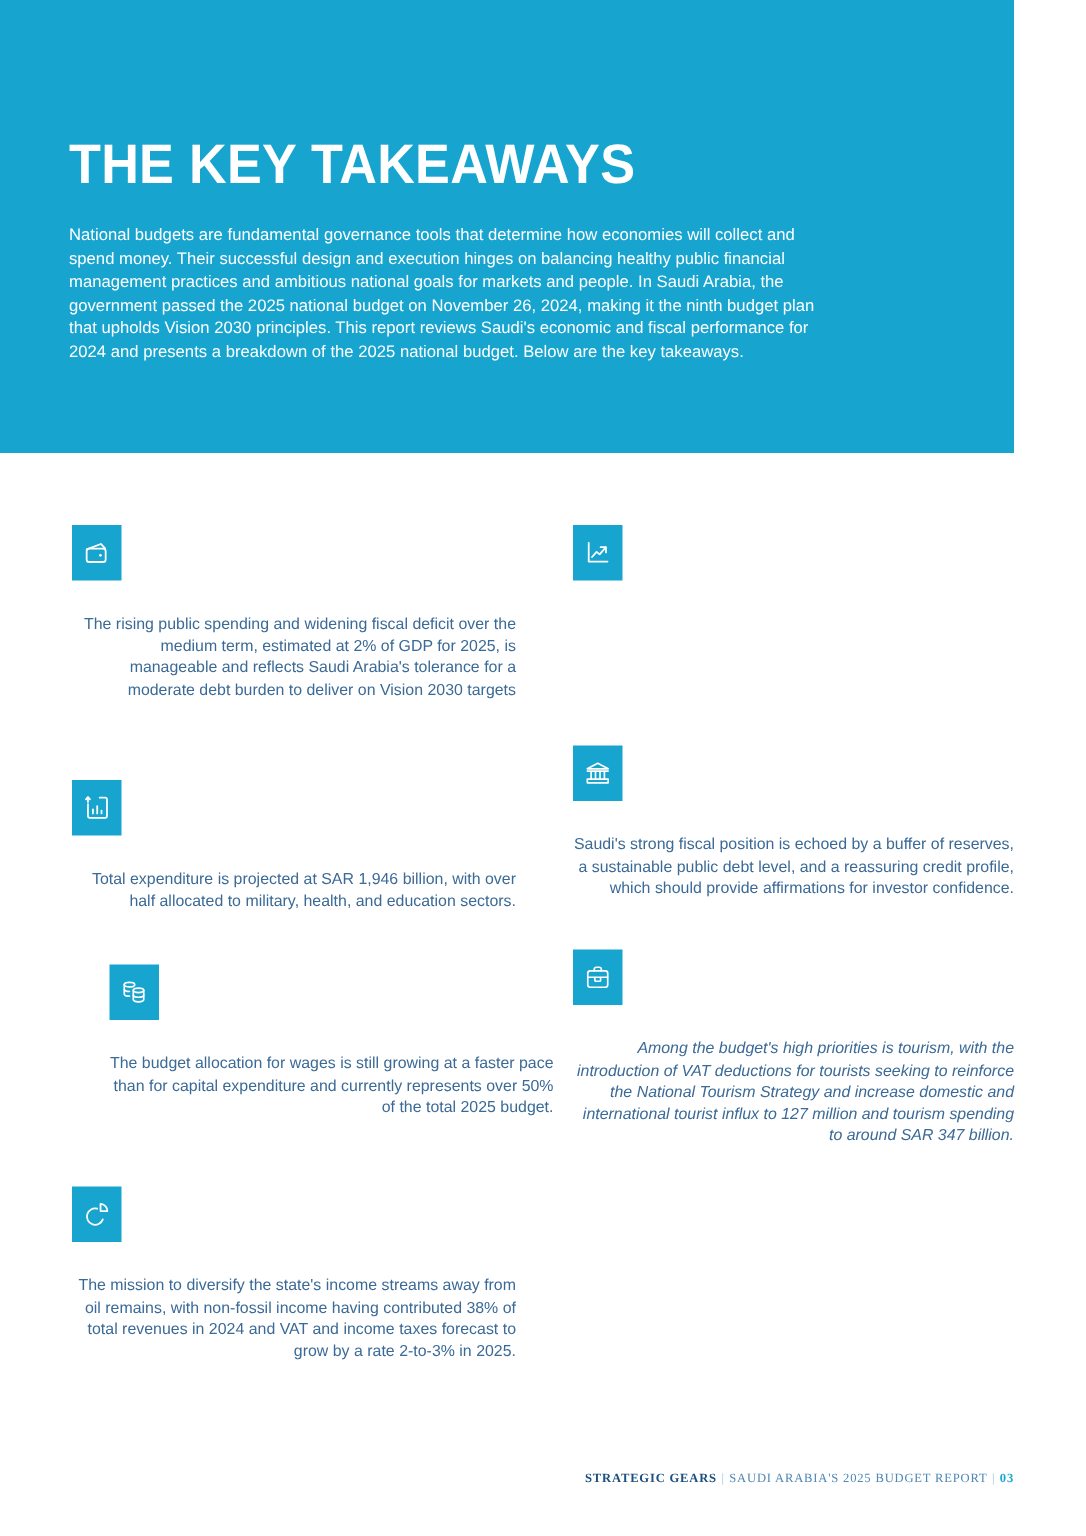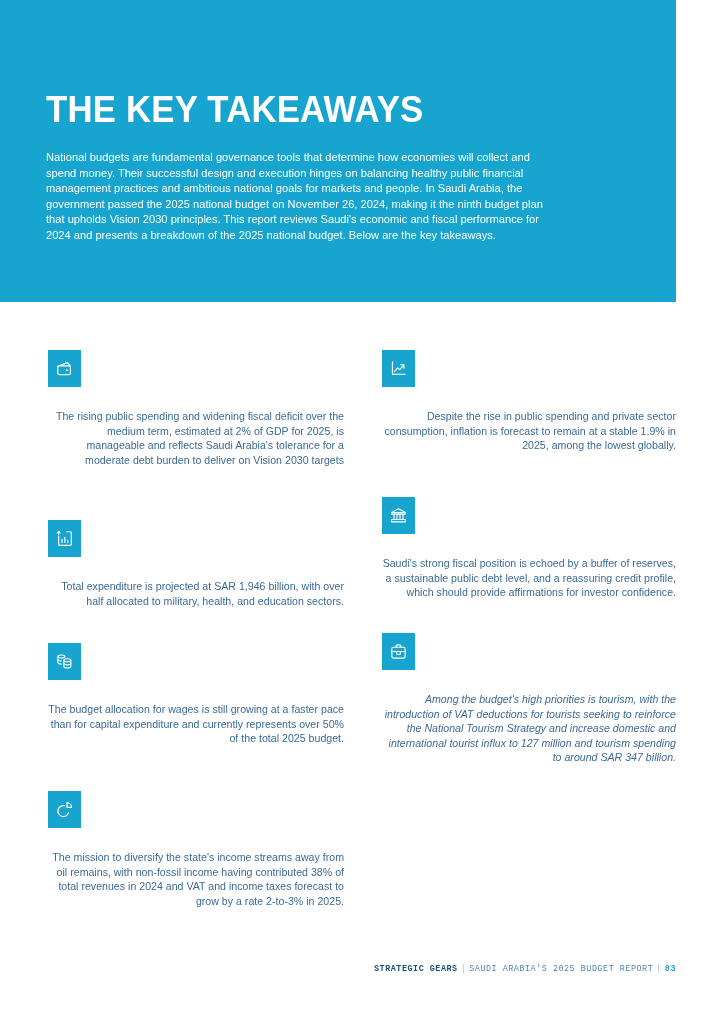--- a/index.html
+++ b/index.html
@@ -106,26 +106,26 @@
     font-family: "Liberation Sans", sans-serif;
     text-align: right;
   }
 
   .col-right .card-text { width: 294px; }
 
   
   .footer {
     position: absolute;
     right: 48px;
-    bottom: 50px;
+    bottom: 34px;
     font-size: 8.4px;
     letter-spacing: 0.55px;
     font-weight: bold;
     white-space: nowrap;
-    font-family: Liberation Mono, monospace;
+    font-family: Liberation Serif, serif;
     margin-top: 48px;
   }
   .footer .brand { color: #1b4f7e; }
   .footer .sep   { color: #9dc4de; font-weight: normal; padding: 0 3px; }
   .footer .title { color: #4e86b4; font-weight: normal; }
   .footer .page-no { color: #17a5d0; font-weight: bold; }
 </style>
 </head>
 <body>
 
@@ -158,21 +158,21 @@
             <path d="M4.6 7.2 V3.2"></path>
             <path d="M2.9 4.9 L4.6 3.1 L6.3 4.9"></path>
             <path d="M8.8 16.8 V13.4"></path>
             <path d="M12.4 16.8 V10.6"></path>
             <path d="M16 16.8 V14.4"></path>
           </svg>
         </div>
         <div class="card-text">Total expenditure is projected at SAR 1,946 billion, with over half allocated to military, health, and education sectors.</div>
       </div>
 
-      <div class="card" style="top:341px;">
+      <div class="card" style="top:341px;margin-left:25px;">
         <div class="icon-tile">
           <svg width="19" height="19" viewBox="0 0 24 24" fill="none" stroke="#ffffff" stroke-width="1.4" stroke-linecap="round" stroke-linejoin="round">
             <ellipse cx="8" cy="5.6" rx="4.4" ry="1.9"></ellipse>
             <path d="M3.6 5.6 V13.4 c0 1.05 1.97 1.9 4.4 1.9"></path>
             <path d="M3.6 9.5 c0 1.05 1.97 1.9 4.4 1.9"></path>
             <ellipse cx="15.6" cy="10.4" rx="4.4" ry="1.9"></ellipse>
             <path d="M11.2 10.4 V18.2 c0 1.05 1.97 1.9 4.4 1.9 s4.4 -0.85 4.4 -1.9 V10.4"></path>
             <path d="M11.2 14.3 c0 1.05 1.97 1.9 4.4 1.9 s4.4 -0.85 4.4 -1.9"></path>
           </svg>
         </div>
@@ -194,21 +194,20 @@
     <div class="col col-right">
 
       <div class="card" style="top:48px;">
         <div class="icon-tile">
           <svg width="19" height="19" viewBox="0 0 24 24" fill="none" stroke="#ffffff" stroke-width="1.5" stroke-linecap="round" stroke-linejoin="round">
             <path d="M4.4 3.6 V19.4 H20.2"></path>
             <path d="M7.2 15.6 L11 11.3 L13.6 13.4 L18.6 7.6"></path>
             <path d="M14.4 7.3 H18.9 V11.7"></path>
           </svg>
         </div>
-        <div class="card-text">Despite the rise in public spending and private sector consumption, inflation is forecast to remain at a stable 1.9% in 2025, among the lowest globally.</div>
       </div>
 
       <div class="card" style="top:195px;">
         <div class="icon-tile">
           <svg width="19" height="19" viewBox="0 0 24 24" fill="none" stroke="#ffffff" stroke-width="1.4" stroke-linecap="round" stroke-linejoin="round">
             <path d="M3.2 8.3 L12 3.6 L20.8 8.3 Z"></path>
             <path d="M3.2 10.2 H20.8"></path>
             <path d="M6.4 10.6 V16.6"></path>
             <path d="M10.1 10.6 V16.6"></path>
             <path d="M13.9 10.6 V16.6"></path>

